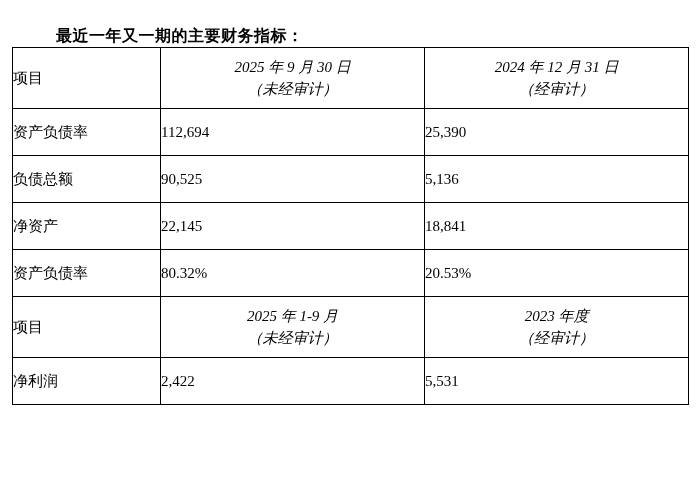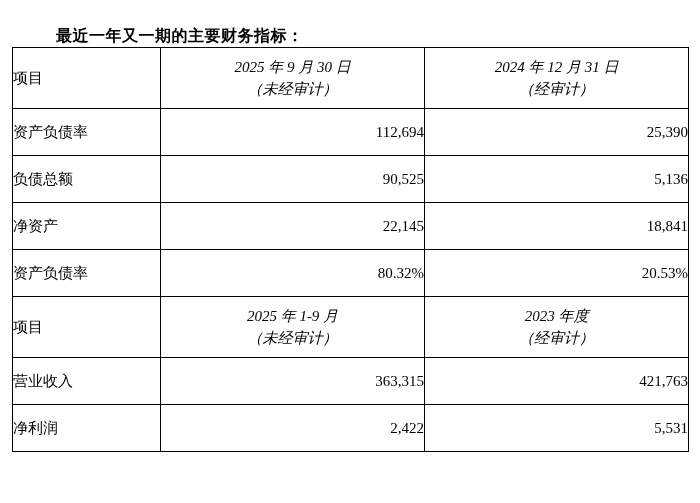--- a/index.html
+++ b/index.html
@@ -61,21 +61,20 @@
   .hdr-cell .l1 { display: block; }
   .hdr-cell .l2 { display: block; }
   .label-cell {
     text-align: left;
     height: 46px;
   }
   .label-cell.tall {
     height: 60px;
   }
   .val-cell {
-    text-align: right;
     height: 46px;
     padding-right: 26px;
   }
 </style>
 </head>
 <body>
 
 <div class="page">
 
   <div class="doc-title">最近一年又一期的主要财务指标：</div>
@@ -128,25 +127,20 @@
           <span class="l1">2025 年 1-9 月</span>
           <span class="l2">（未经审计）</span>
         </td>
         <td class="hdr-cell">
           <span class="l1">2023 年度</span>
           <span class="l2">（经审计）</span>
         </td>
       </tr>
 
       <tr>
-        <td class="label-cell">营业收入</td>
-        <td class="val-cell">363,315</td>
-        <td class="val-cell">421,763</td>
-      </tr>
-      <tr>
         <td class="label-cell">净利润</td>
         <td class="val-cell">2,422</td>
         <td class="val-cell">5,531</td>
       </tr>
     </tbody>
   </table>
 
 </div>
 
 </body></html>

